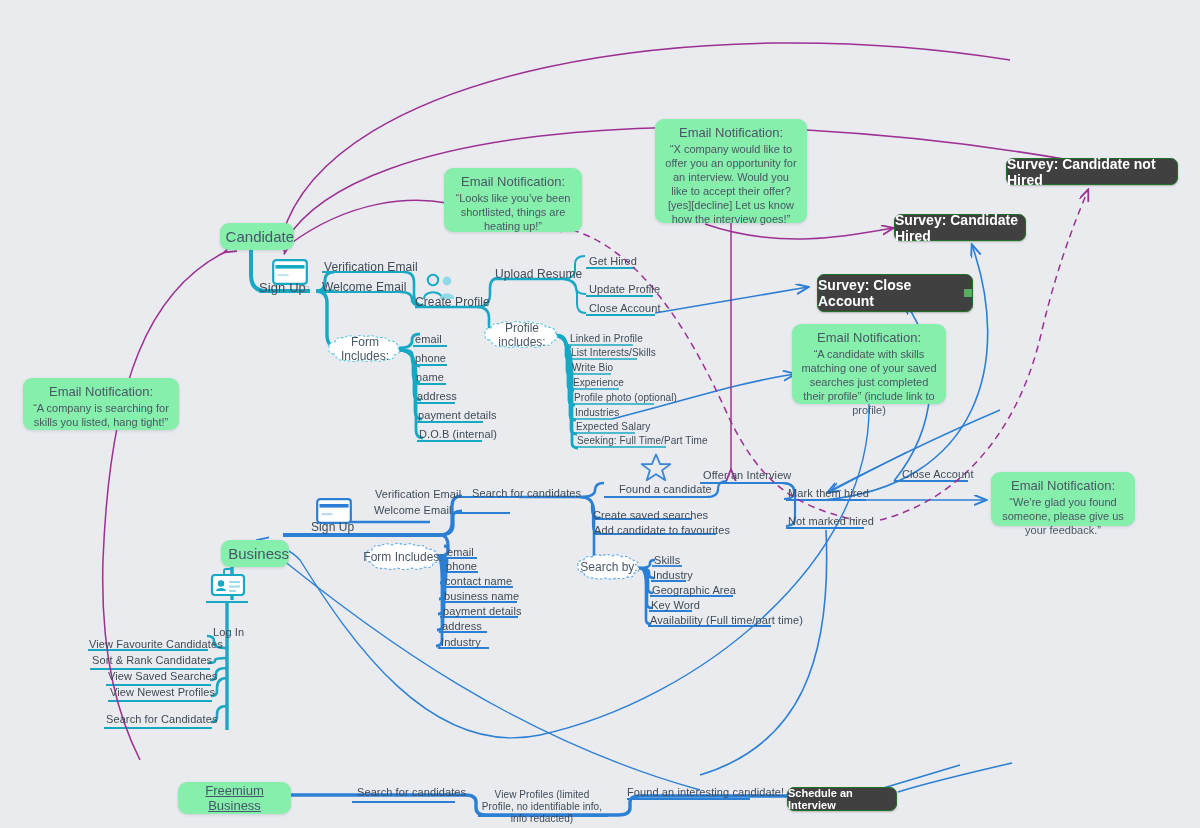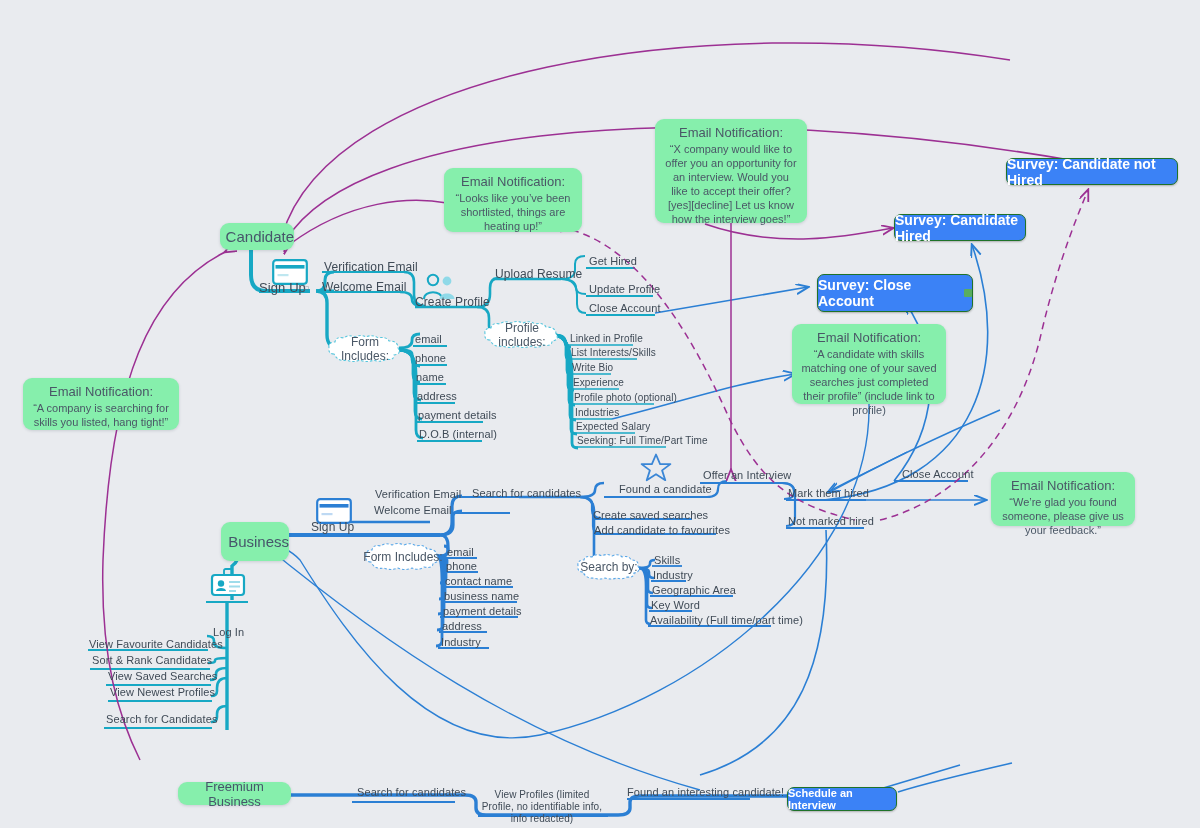--- a/index.html
+++ b/index.html
@@ -42,21 +42,21 @@
     display:flex;align-items:center;justify-content:flex-end;margin-left:6px;
   }
   .card.note{
     font-size:11px;line-height:14px;padding:7px 9px;color:#4a5766;
   }
   .card.note .nt{display:block;font-size:13px;margin-bottom:2px;color:#4a5766;}
 
   
   .green{
     position:absolute;
-    background:#3b82f6;
+    background:#404040;
     border-radius:7px;
     color:#ffffff;
     font-weight:bold;
     display:flex;align-items:center;justify-content:center;
     box-shadow:0 1px 2px rgba(0,0,0,.25);
     box-sizing:border-box;
     border:1px solid #1f7228;
   }
   .green.g15{font-size:14px;}
   .green.g11{font-size:11px;}
@@ -355,25 +355,25 @@
     <svg class="cloudbg" viewBox="0 0 66 28" preserveAspectRatio="none">
       <path d="M7,19 Q1,19 2,13 Q1,7 8,7 Q9,2 16,4 Q20,0 26,3 Q31,0 36,3 Q42,0 46,4 Q53,2 55,7 Q63,7 62,13 Q65,19 58,20 Q58,25 51,24 Q46,27 41,25 Q35,27 29,25 Q23,27 18,25 Q10,26 7,19 Z" fill="#ffffff" stroke="#5aa8e8" stroke-width="1.1" stroke-dasharray="2.5,2"></path>
     </svg>
     <span>Search by:</span>
   </div>
 
   <div class="card root" style="left:214px;top:223px;width:74px;height:27px;">
     <span>Candidate</span>
   </div>
 
-  <div class="card root" style="left:215px;top:522px;width:68px;height:39px;">
+  <div class="card root" style="left:215px;top:540px;width:68px;height:27px;">
     <span>Business</span>
   </div>
 
-  <div class="card root" style="left:172px;top:782px;width:113px;height:23px;font-size:13px;">
+  <div class="card root" style="left:172px;top:782px;width:113px;height:32px;font-size:13px;text-decoration:underline;">
     <span>Freemium Business</span>
   </div>
 
   <div class="card note" style="left:23px;top:378px;width:156px;height:52px;">
     <span class="nt">Email Notification:</span>
     <span>“A company is searching for skills you listed, hang tight!”</span>
   </div>
 
   <div class="card note" style="left:444px;top:168px;width:138px;height:64px;">
     <span class="nt">Email Notification:</span>

